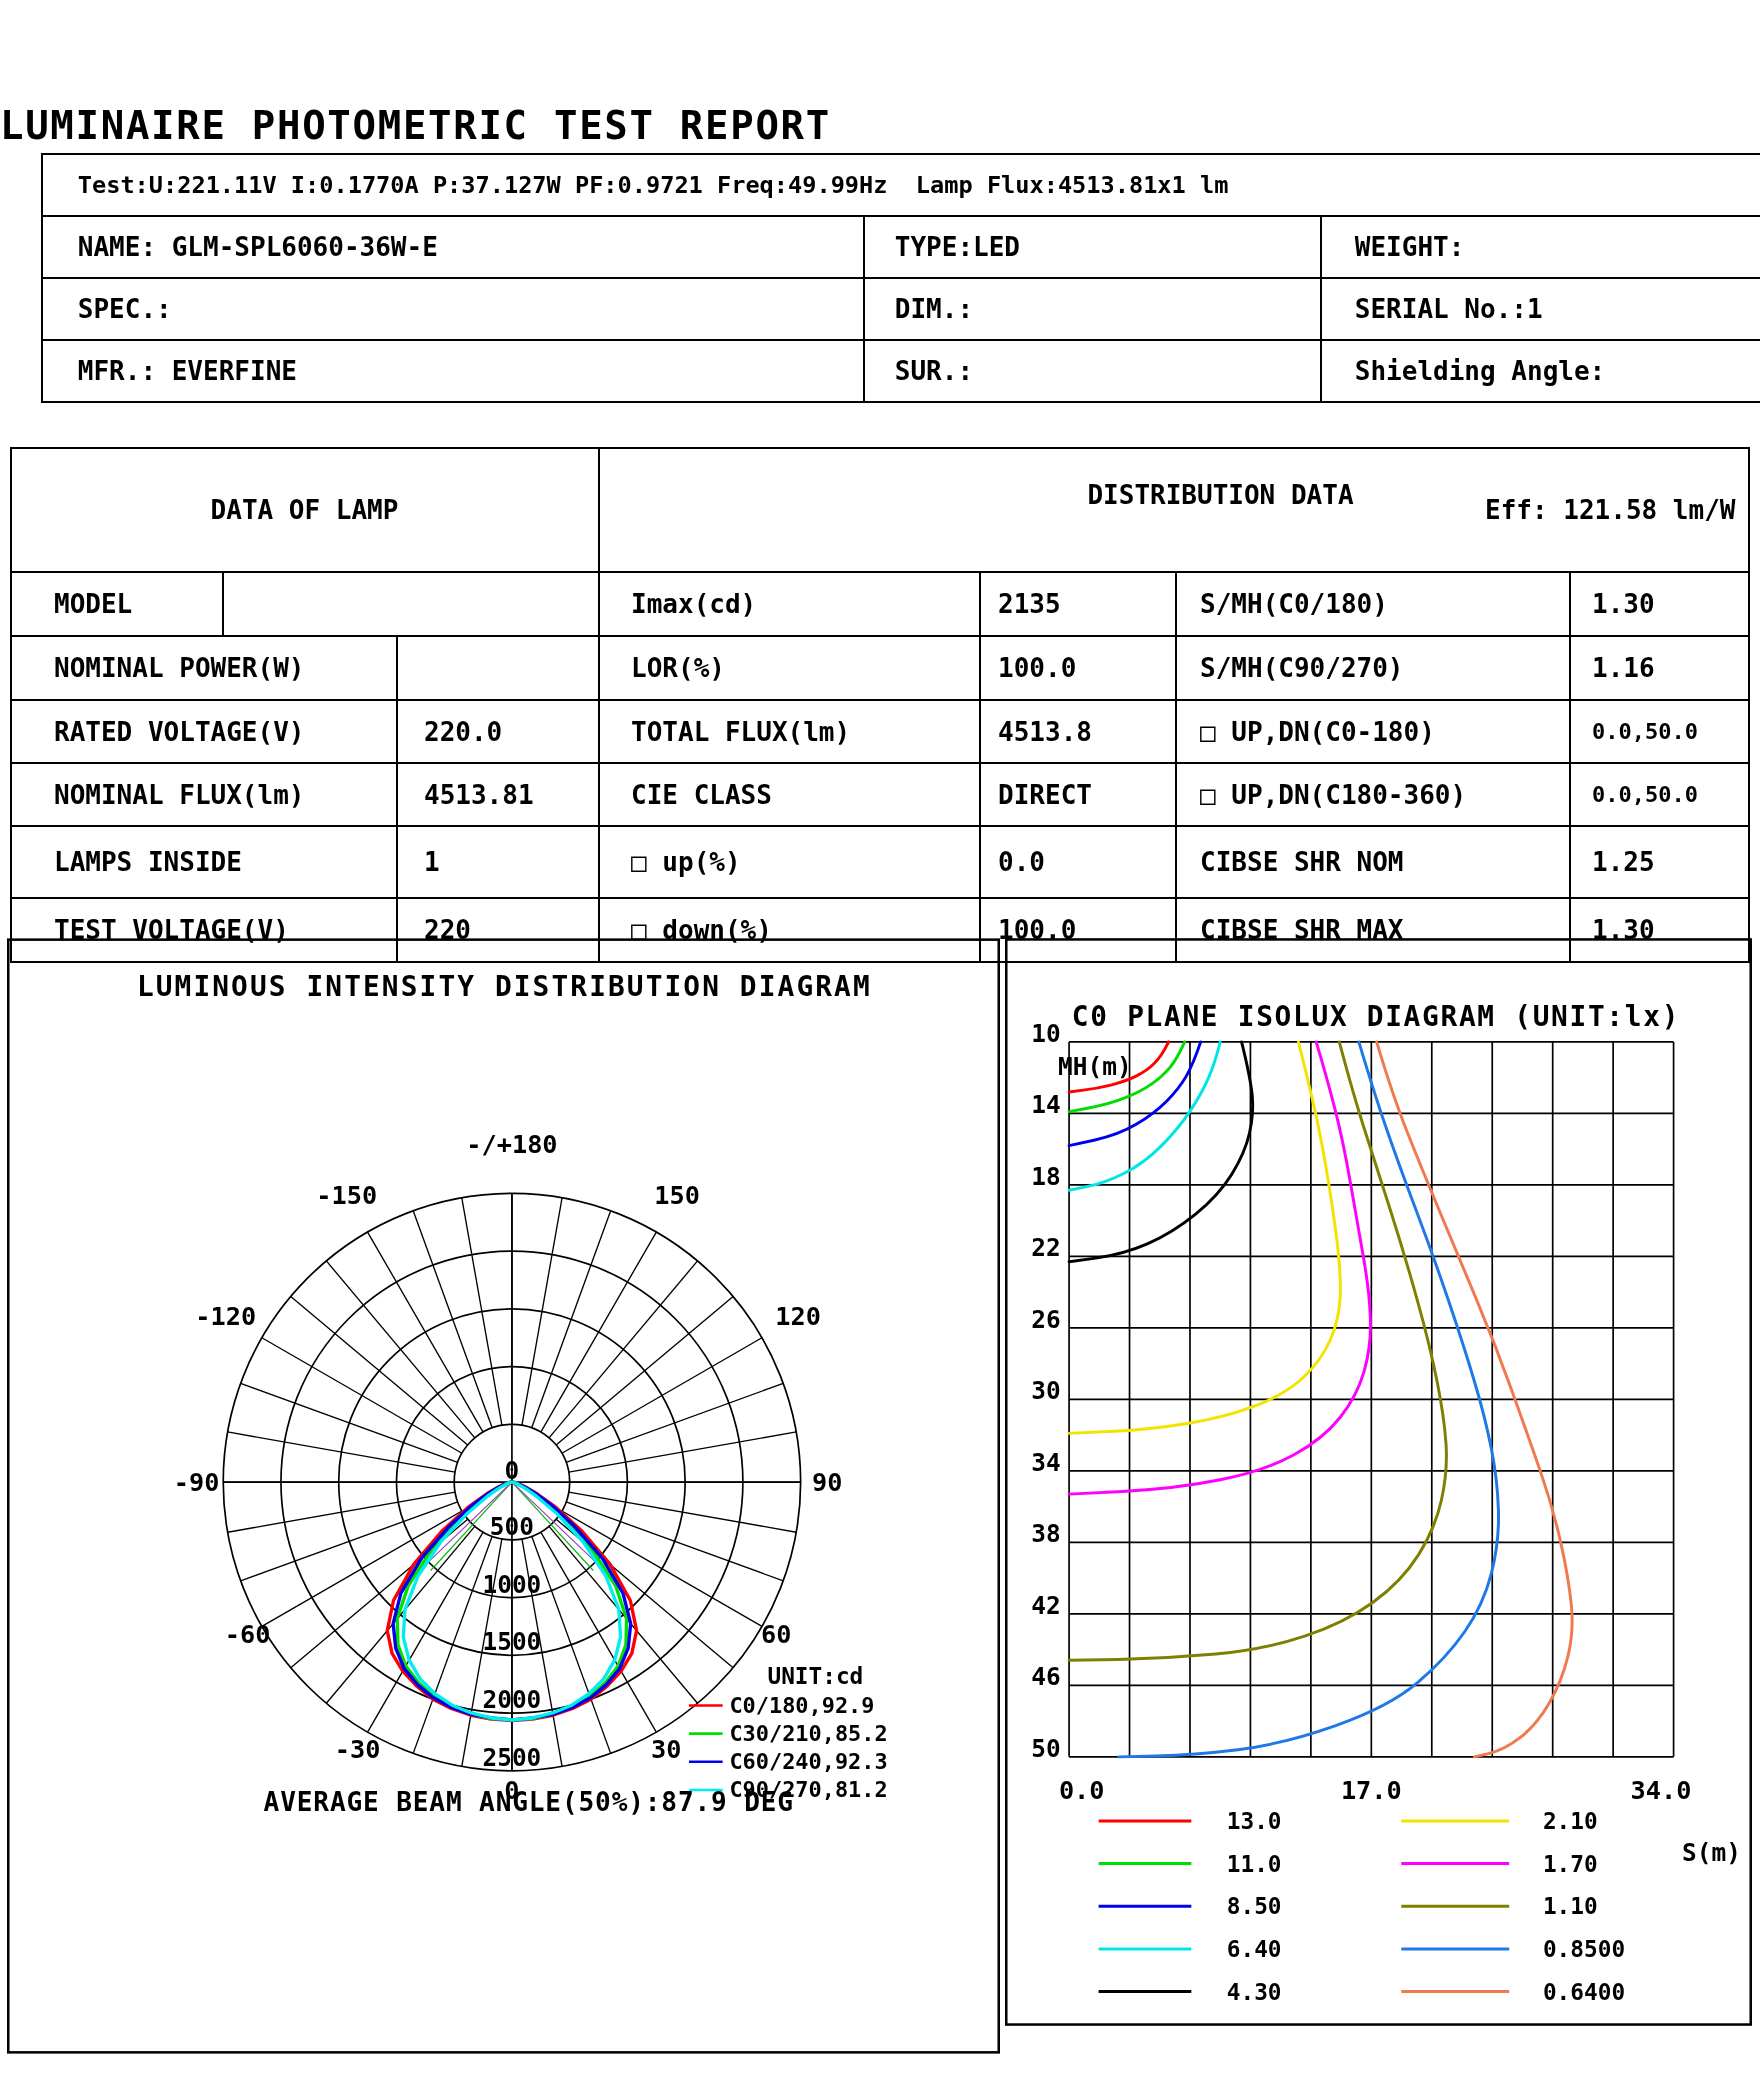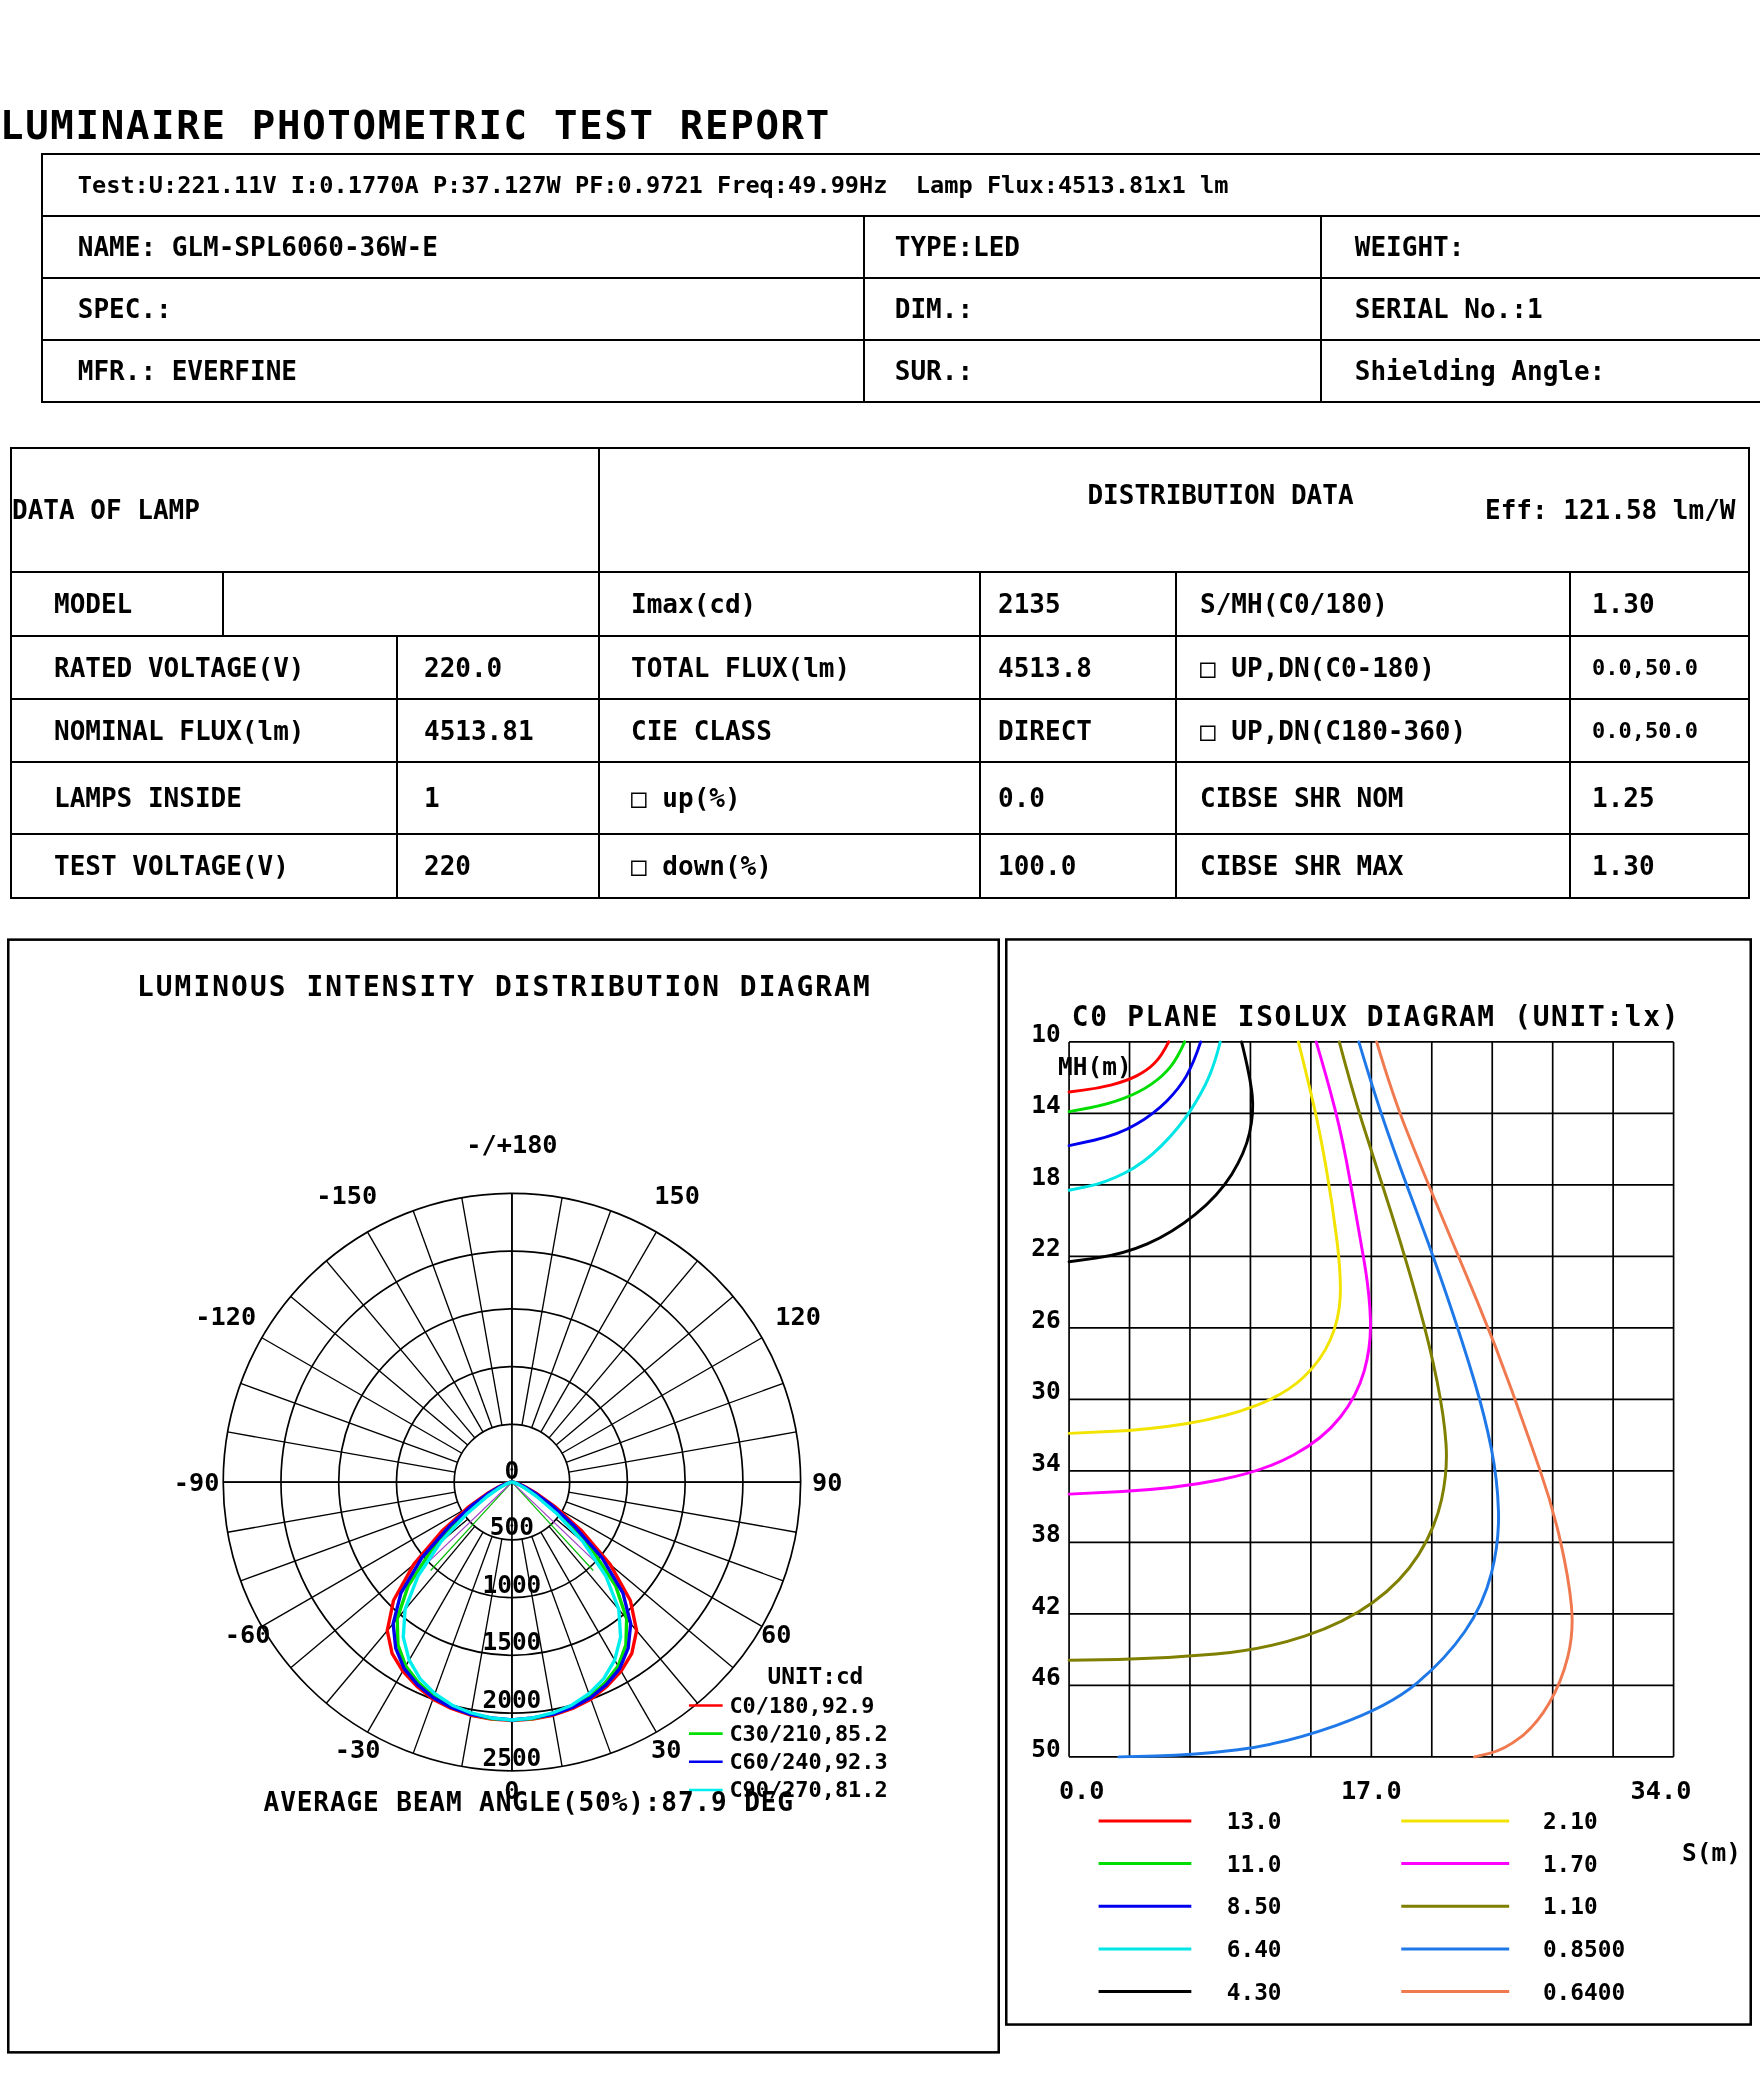--- a/index.html
+++ b/index.html
@@ -14,21 +14,21 @@
   #info-table .test-cell{font-size:23.6px;padding-left:35px;}
   #data-table{left:10px;top:447px;width:1737px;}
   #data-table td{padding-left:0;}
   .lbl{padding-left:42px !important;}
   .val{padding-left:26px !important;}
   .plbl{padding-left:31px !important;}
   .pval{padding-left:17px !important;}
   .slbl{padding-left:23px !important;border-radius:31px;}
   .sval{padding-left:21px !important;}
   .sval-small{font-size:22px !important;border-radius:14px;}
-  .hd{text-align:left;}
+  .hd{text-align:center;}
   .right-hd{position:relative;text-align:center;}
   .right-hd .eff{position:absolute;right:12.6px;top:50%;transform:translateY(-50%);}
   svg{position:absolute;}
   svg text{font-family:"DejaVu Sans Mono","Liberation Mono",monospace;font-weight:bold;fill:#000;dominant-baseline:central;}
   #polar-svg{left:6.7px;top:938px;}
   #isolux-svg{left:1005px;top:938px;}
 </style>
 </head>
 <body>
 
@@ -80,20 +80,28 @@
       <span class="eff">Eff: 121.58 lm/W</span>
     </td>
   </tr>
   <tr style="height:64px">
     <td class="lbl">MODEL</td>
     <td colspan="2" class="val"></td>
     <td class="plbl">Imax(cd)</td>
     <td class="pval">2135</td>
     <td class="slbl">S/MH(C0/180)</td>
     <td class="sval">1.30</td>
+  </tr>
+  <tr style="height:64px">
+    <td colspan="2" class="lbl">NOMINAL POWER(W)</td>
+    <td class="val"></td>
+    <td class="plbl">LOR(%)</td>
+    <td class="pval">100.0</td>
+    <td class="slbl">S/MH(C90/270)</td>
+    <td class="sval">1.16</td>
   </tr>
   <tr style="height:63px">
     <td colspan="2" class="lbl">RATED VOLTAGE(V)</td>
     <td class="val">220.0</td>
     <td class="plbl">TOTAL FLUX(lm)</td>
     <td class="pval">4513.8</td>
     <td class="slbl">□ UP,DN(C0-180)</td>
     <td class="sval sval-small">0.0,50.0</td>
   </tr>
   <tr style="height:63px">

